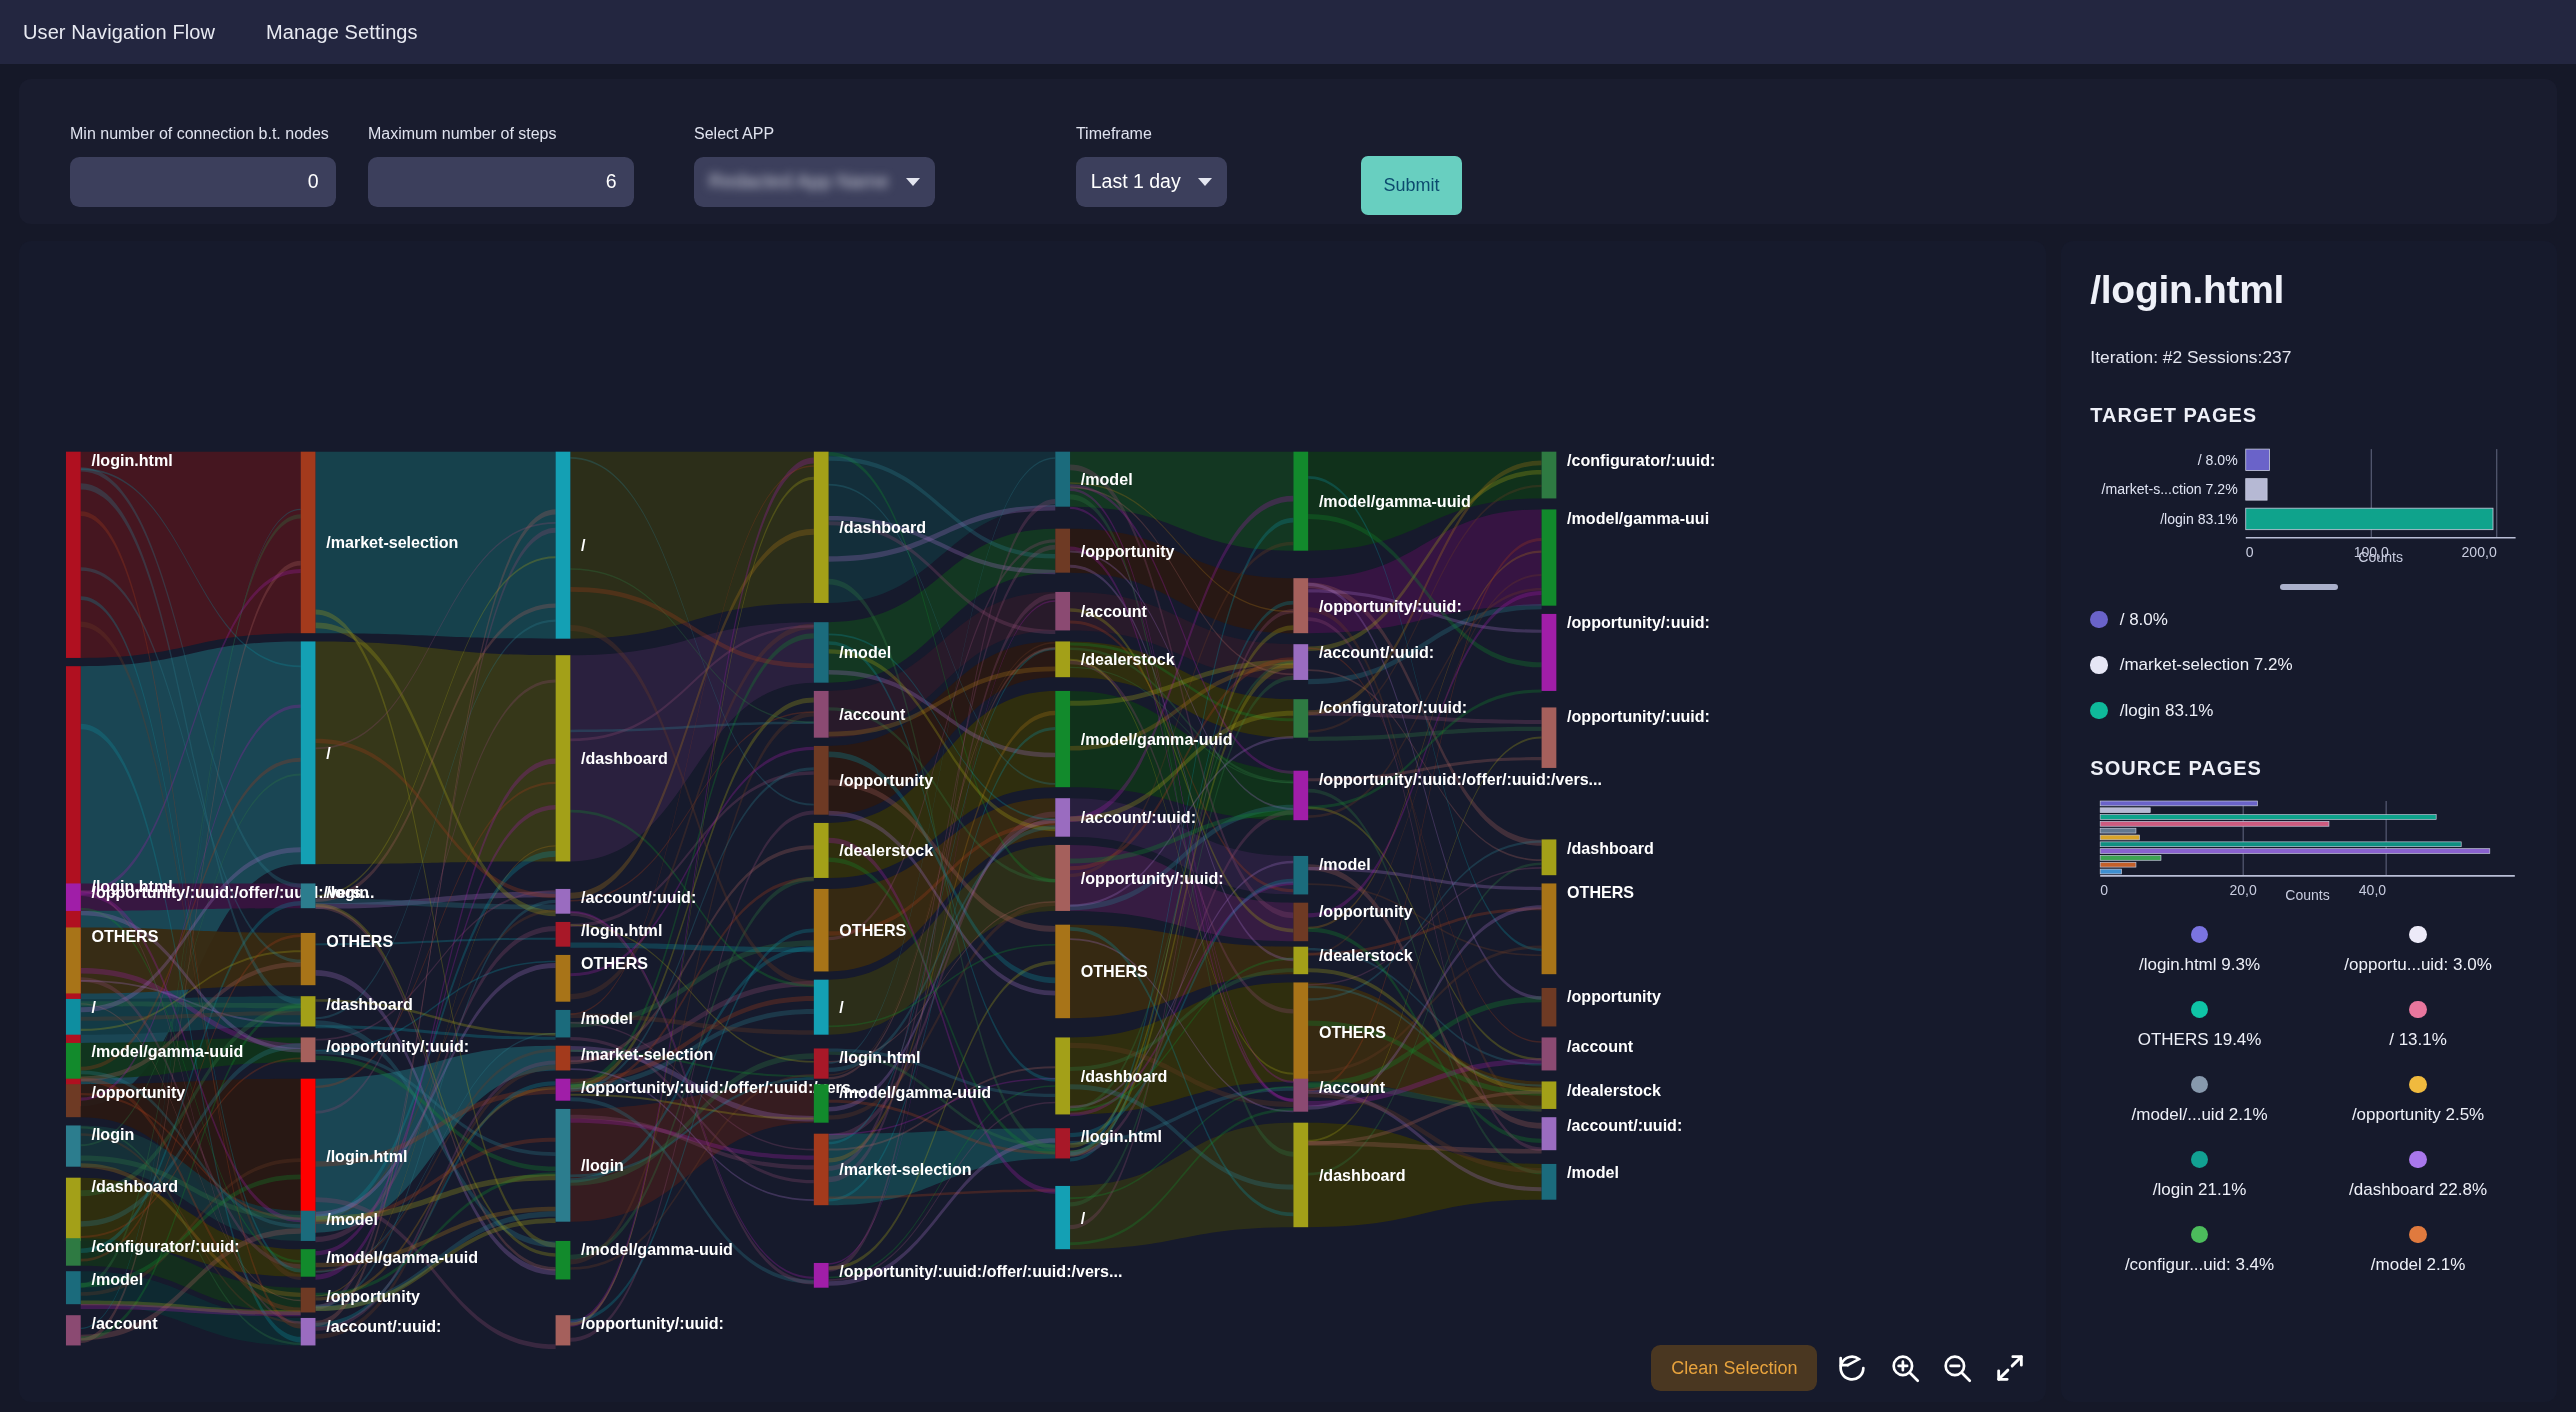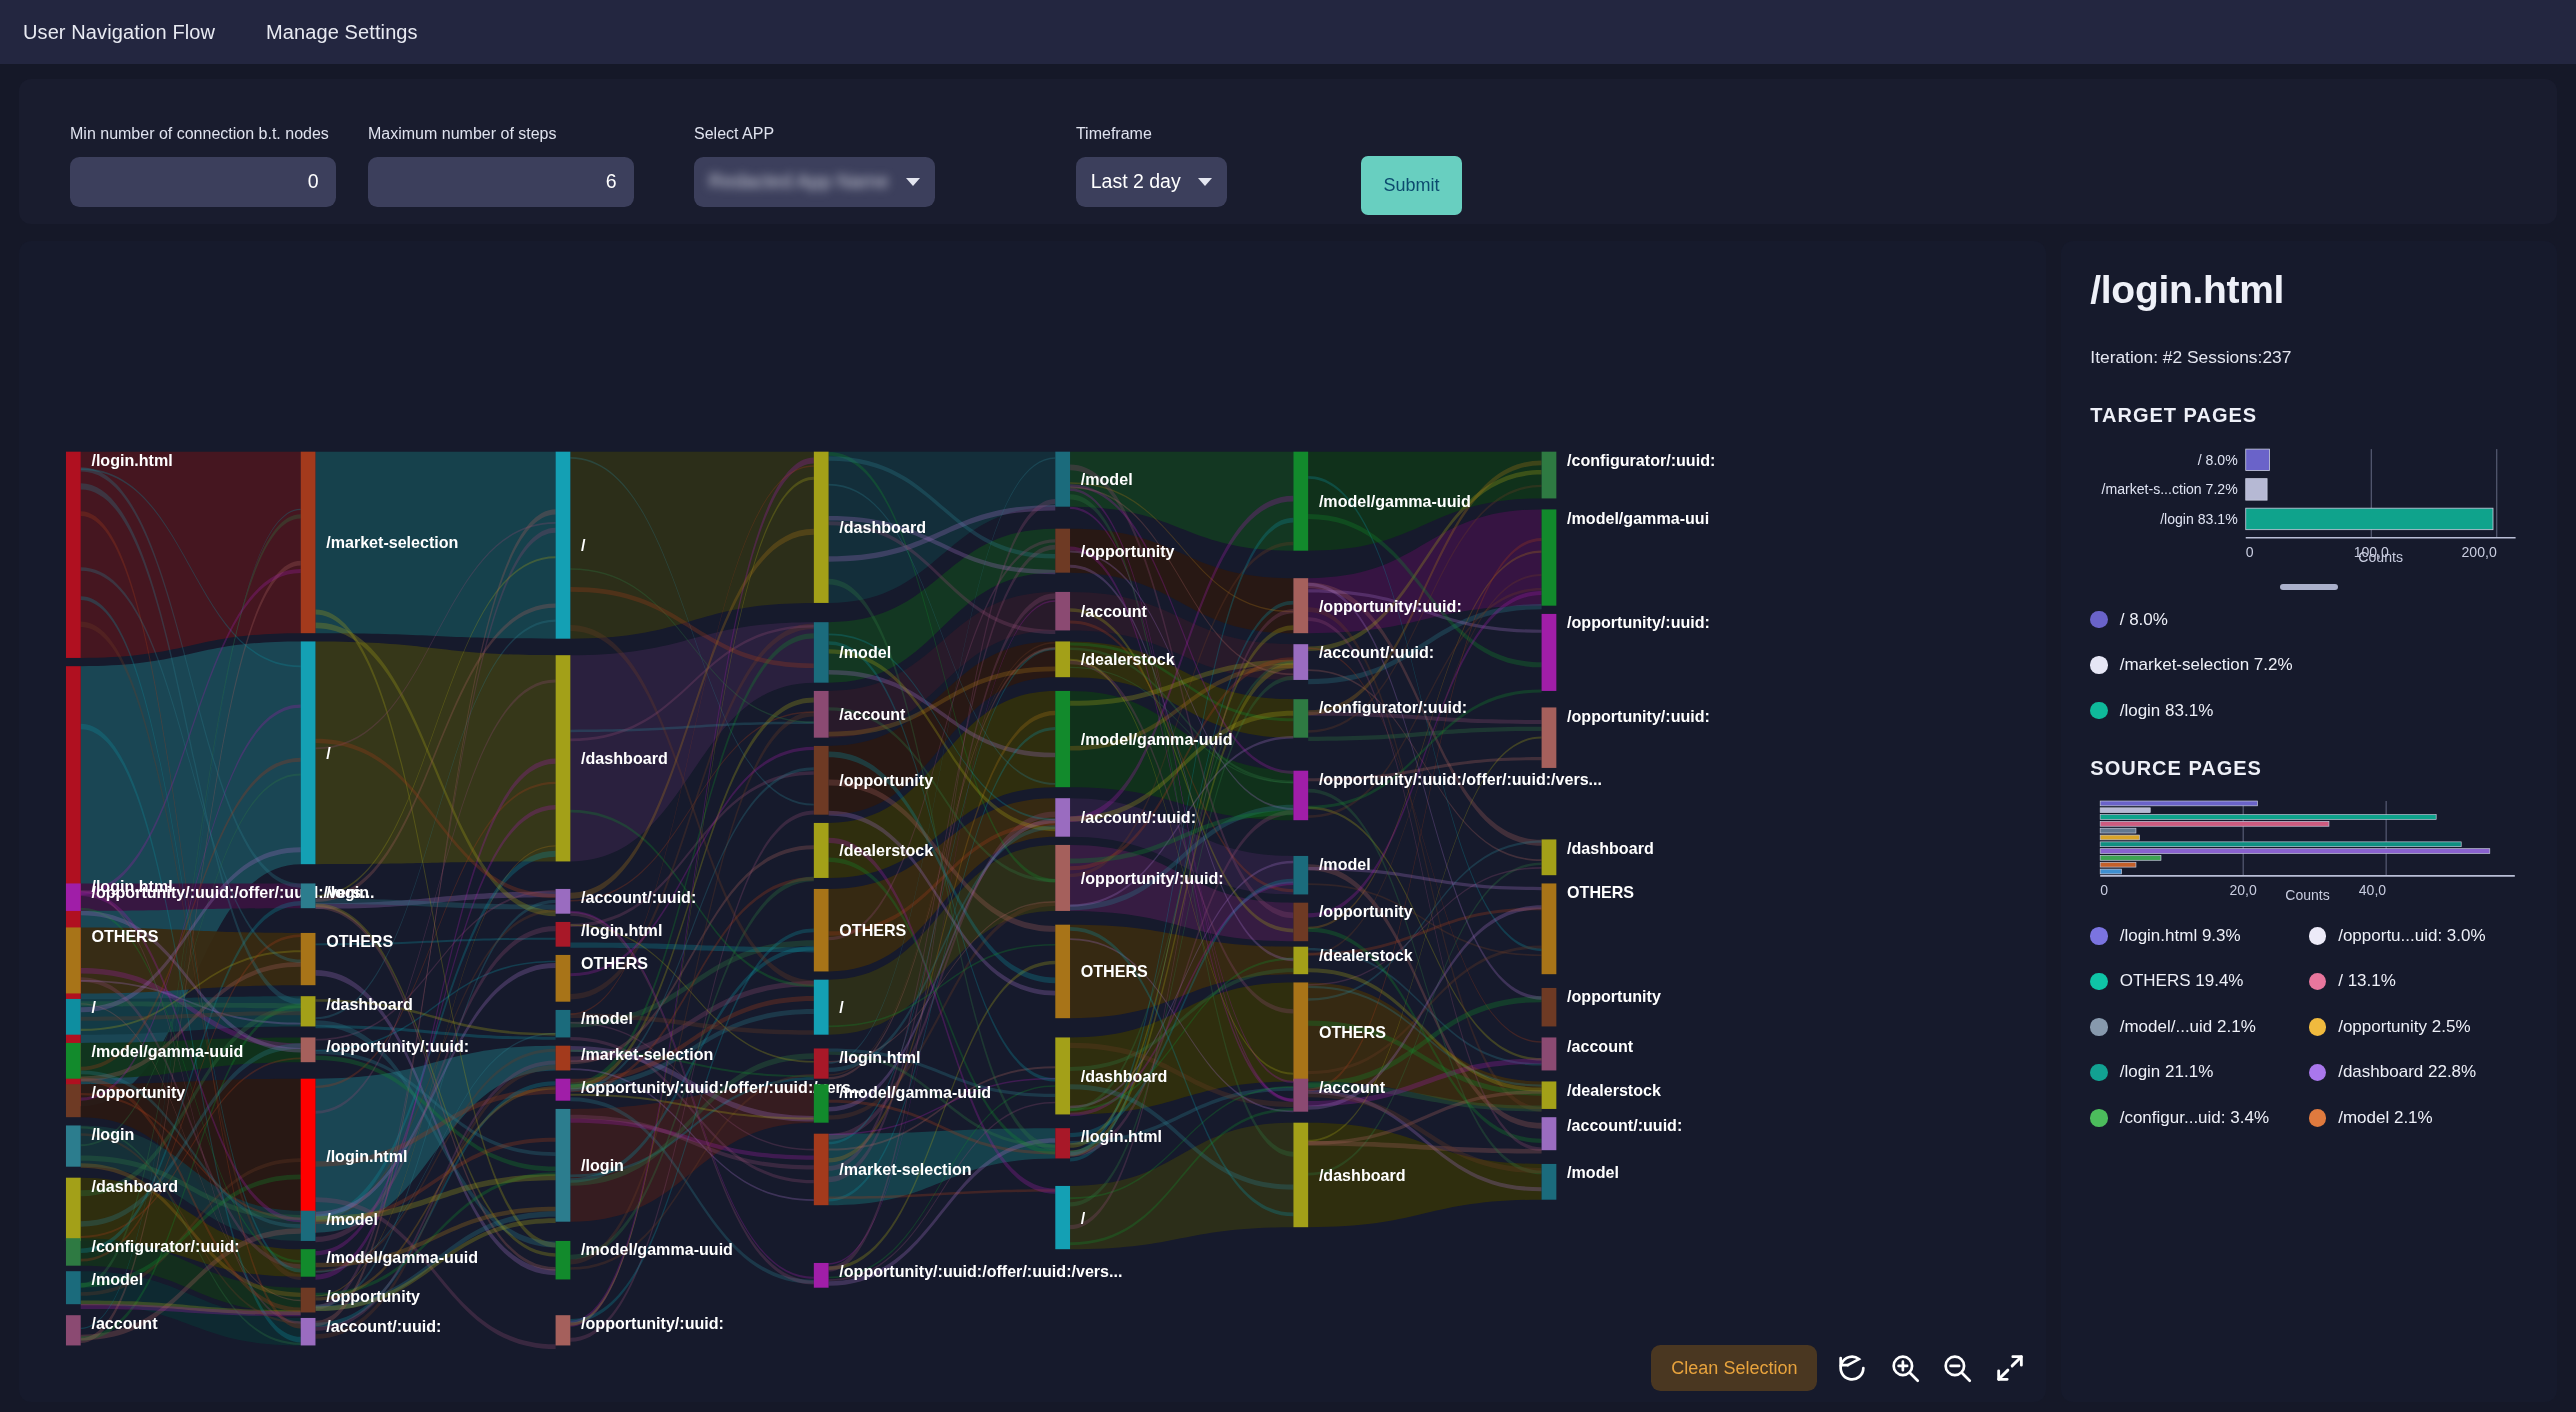--- a/index.html
+++ b/index.html
@@ -37,21 +37,21 @@
 
   
   .rightpanel { width:496px; height:1161px; background:#161a2c; border-radius:12px; padding:27px 29.5px; color:#eef0f8; }
   .panel-title { font-size:39px; font-weight:bold; letter-spacing:-0.3px; }
   .panel-sub { margin-top:35px; font-size:17.4px; color:#e4e6f0; }
   .panel-sub b { font-weight:normal; }
   .sec-title { margin-top:36px; font-size:20px; font-weight:bold; letter-spacing:1px; }
 
   .legend { margin-top:20px; }
   .legend.two { display:flex; flex-wrap:wrap; }
-  .legend.two .litem { width:50%; }
+  .legend.two .litem { width:50%;flex-direction:column; }
   .litem { display:flex; align-items:center; gap:12px; margin-bottom:25.5px; }
   .dot { width:17.4px; height:17.4px; border-radius:50%; flex:none; }
   .ltxt { font-size:17px; color:#eef0f8; white-space:nowrap; }
 
   .handle { width:58px; height:6px; background:#aab0cb; border-radius:3.4px; margin:16px auto 0 auto; }
   .chartwrap { margin-top:17.4px; }
 </style>
 </head>
 <body>
 
@@ -77,21 +77,21 @@
     <label>Select APP</label>
     <div class="selbox redacted">
       <span class="val">Redacted App Name</span>
       <span class="chev"></span>
     </div>
   </div>
 
   <div class="field tf">
     <label>Timeframe</label>
     <div class="selbox">
-      <span class="val">Last 2 day</span>
+      <span class="val">Last 1 day</span>
       <span class="chev"></span>
     </div>
   </div>
 
   <button class="submit">Submit</button>
 </div>
 
 <div class="content">
 
   <div class="sankeycard">

